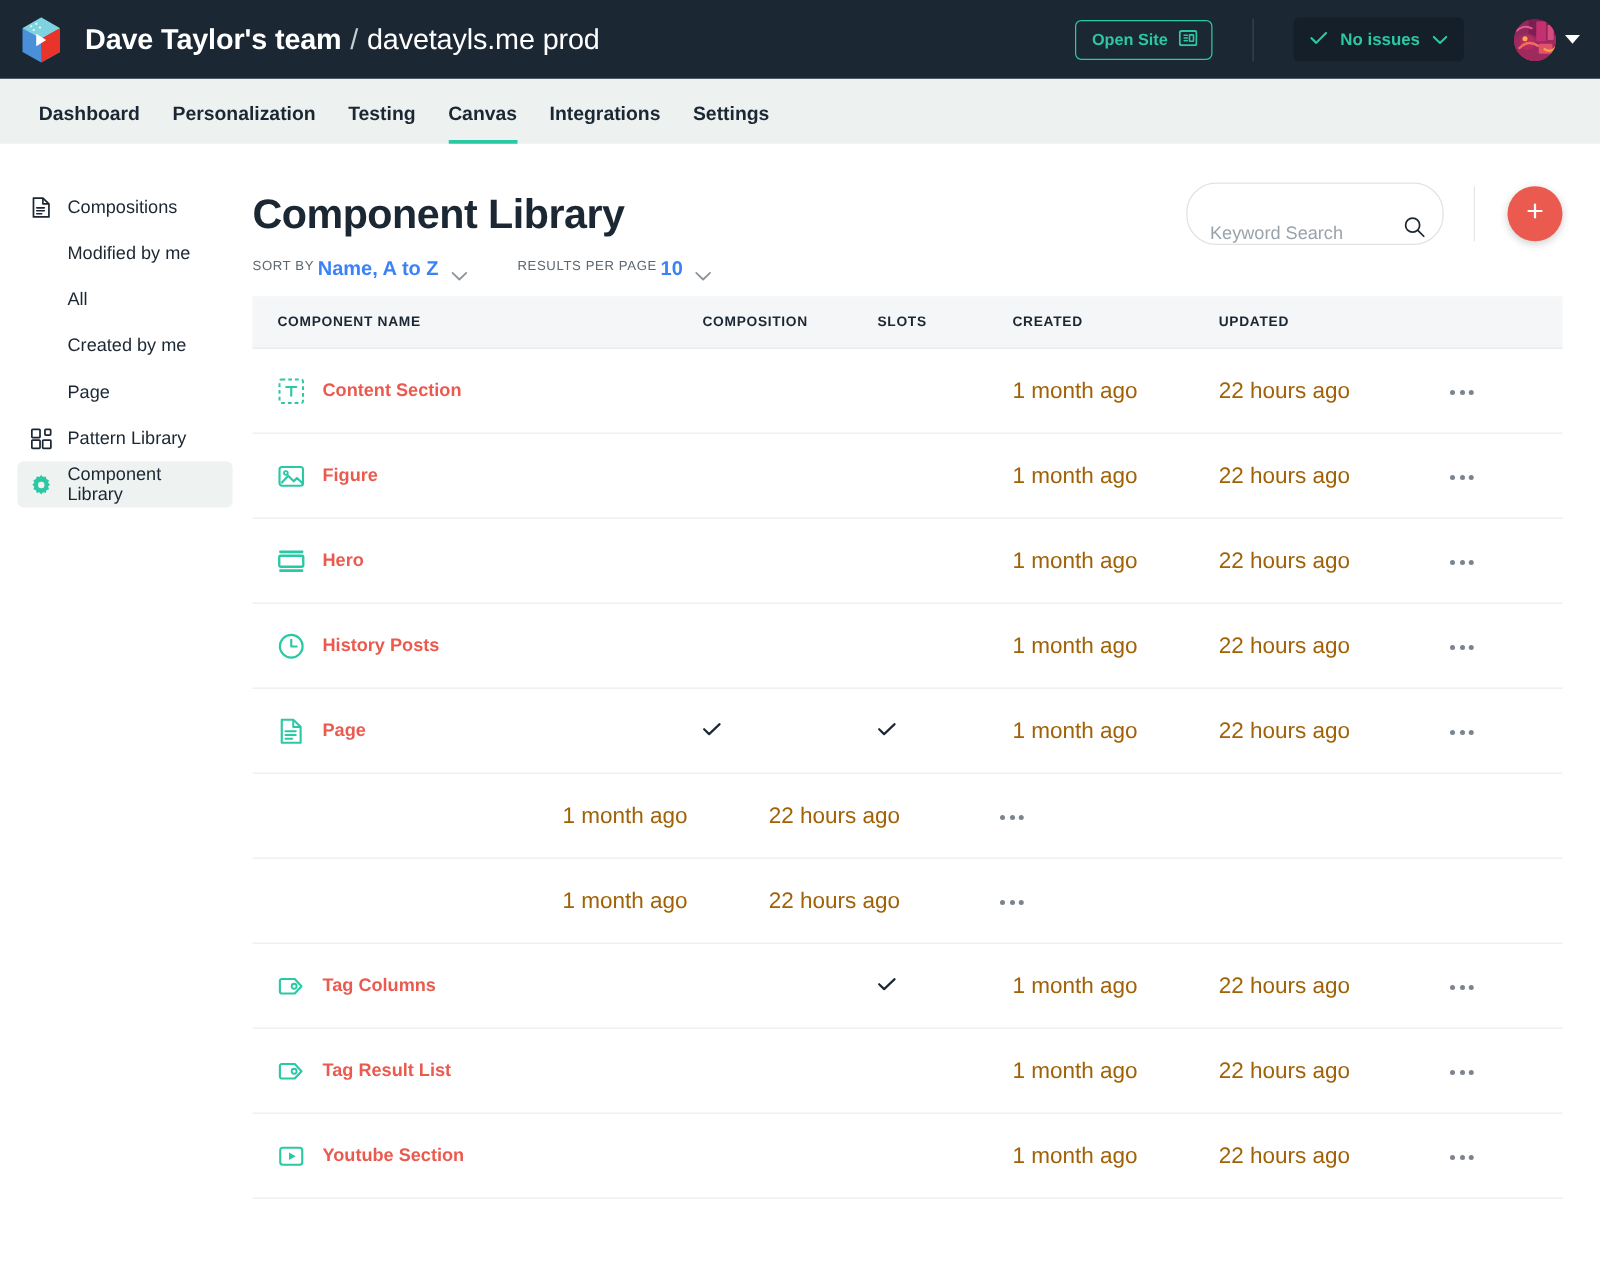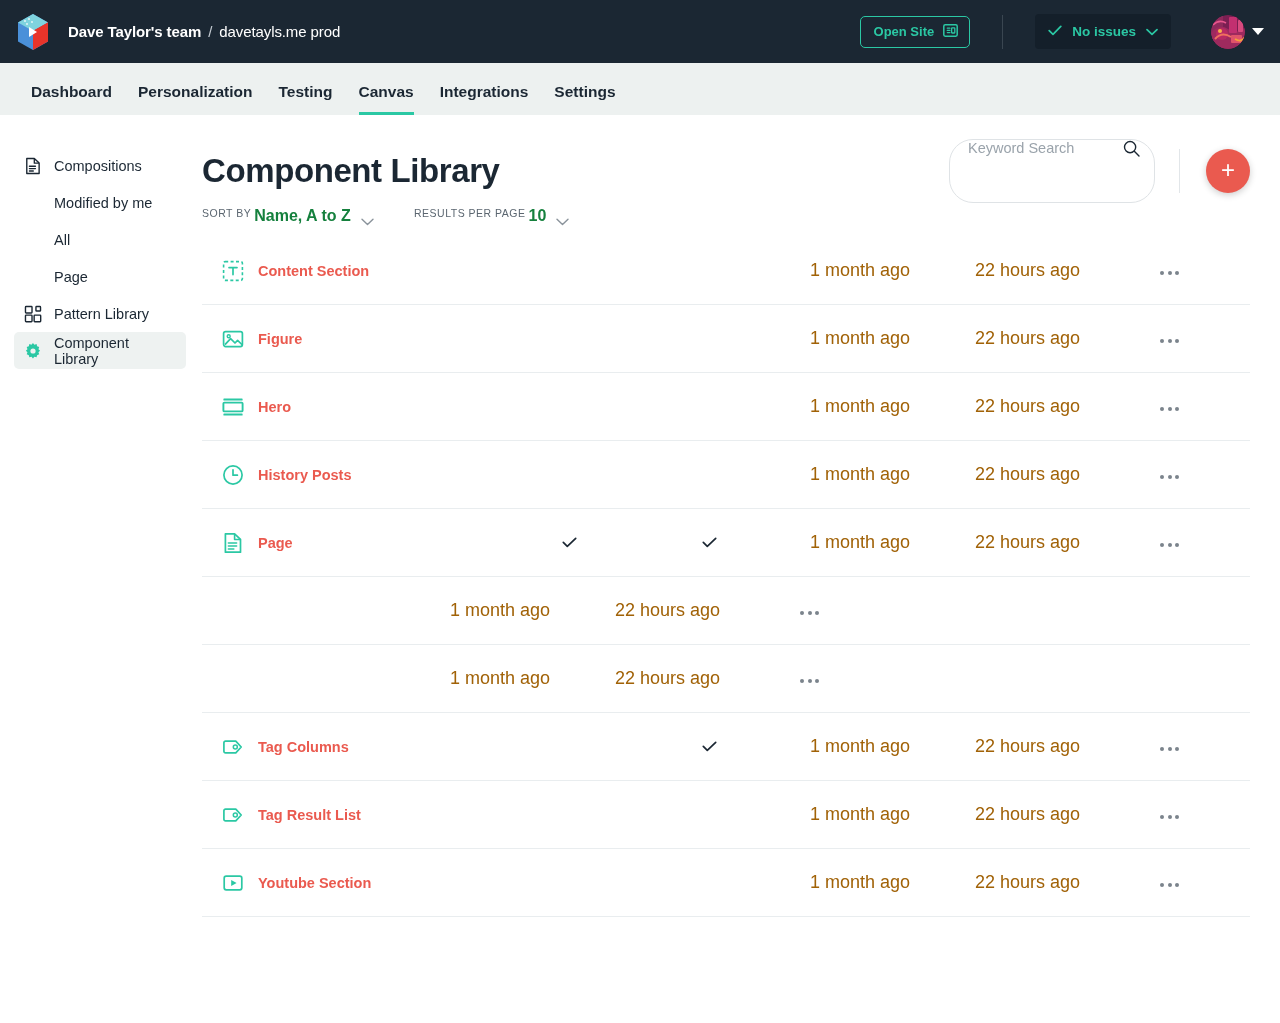--- a/index.html
+++ b/index.html
@@ -21,21 +21,21 @@
     align-items: center;
     padding: 0 16px 0 14px;
     position: relative;
   }
   .logo {
     width: 38px; height: 40px;
     flex: 0 0 auto;
     margin-right: 16px;
   }
   .brand {
-    font-size: 15px;
+    font-size: 23px;
     color: #ffffff;
     letter-spacing: -0.1px;
     white-space: nowrap;
     display: flex;
     align-items: flex-end;
     gap: 7px;
   }
   .brand .team { font-weight: 700; }
   .brand .sep  { font-weight: 400; color: #c5ccd3; }
   .brand .site { font-weight: 400; }
@@ -172,25 +172,25 @@
     color: #1b2733;
     letter-spacing: -0.4px;
   }
   .head-right {
     margin-left: auto;
     display: flex;
     align-items: center;
   }
   .search-box {
     width: 206px;
-    height: 64px;
+    height: 50px;
     border: 1px solid #dfe3e6;
     border-radius: 24px;
     display: flex;
-    align-items: flex-start;
+    align-items: flex-end;
     padding: 0 14px 0 18px;
     background: #fff;
   }
   .search-box input {
     border: none;
     outline: none;
     flex: 1 1 auto;
     font-size: 14.5px;
     color: #1b2733;
     font-family: "Liberation Sans", sans-serif;
@@ -237,21 +237,21 @@
   }
   .ctl-select {
     display: flex;
     align-items: center;
     gap: 10px;
     cursor: pointer;
   }
   .ctl-value {
     font-size: 16px;
     font-weight: 700;
-    color: #15803d;
+    color: #3b82f6;
   }
   .chev {
     width: 13px; height: 8px;
     flex: 0 0 13px;
   }
   .ctl.sort { width: 212px; }
   .ctl.rpp  { }
 
   
   .table { width: 100%; }
@@ -405,20 +405,23 @@
           </svg></span>
         <span class="lbl">Compositions</span>
       </div>
       <div class="side-item sub">
         <span class="lbl">Modified by me</span>
       </div>
       <div class="side-item sub">
         <span class="lbl">All</span>
       </div>
       <div class="side-item sub">
+        <span class="lbl">Created by me</span>
+      </div>
+      <div class="side-item sub">
         <span class="lbl">Page</span>
       </div>
       <div class="side-item">
         <span class="ico"><svg width="18" height="18" viewBox="0 0 22 22" fill="none" aria-hidden="true">
             <rect x="1.8" y="1.8" width="8" height="8" rx="0.8" stroke="#1b2733" stroke-width="1.7"></rect>
        <rect x="1.8" y="12.4" width="8" height="8" rx="0.8" stroke="#1b2733" stroke-width="1.7"></rect>
        <rect x="12.4" y="12.4" width="8" height="8" rx="0.8" stroke="#1b2733" stroke-width="1.7"></rect>
        <rect x="14.6" y="1.8" width="5.6" height="5.6" rx="0.8" stroke="#1b2733" stroke-width="1.7"></rect>
           </svg></span>
         <span class="lbl">Pattern Library</span>
@@ -476,20 +479,28 @@
           <span class="chev">
             <svg width="13" height="8" viewBox="0 0 13 8" fill="none" aria-hidden="true">
               <path d="M1 1.3 L6.5 6.6 L12 1.3" stroke="#8a939b" stroke-width="1.4" stroke-linecap="round" stroke-linejoin="round"></path>
             </svg>
           </span>
         </div>
       </div>
     </div>
 
     <div class="table">
+      <div class="thead">
+        <div class="th c-name">COMPONENT NAME</div>
+        <div class="th c-comp">COMPOSITION</div>
+        <div class="th c-slots">SLOTS</div>
+        <div class="th c-created">CREATED</div>
+        <div class="th c-updated">UPDATED</div>
+        <div class="th c-menu"></div>
+      </div>
       <div id="tbody">
           <div class="row">
             <div class="c-name">
               <span class="row-icon"><svg width="22" height="22" viewBox="0 0 22 22" fill="none" aria-hidden="true">
                   <rect x="1.6" y="1.6" width="18.8" height="18.8" rx="1.6" stroke="#2bc8a4" stroke-width="1.6" stroke-dasharray="3 2.4"></rect>
        <path d="M7 7.6h8M11 7.6v7" stroke="#2bc8a4" stroke-width="1.7" stroke-linecap="round"></path>
                 </svg></span>
               <a class="comp-link">Content Section</a>
             </div>
             <div class="c-comp"></div>

